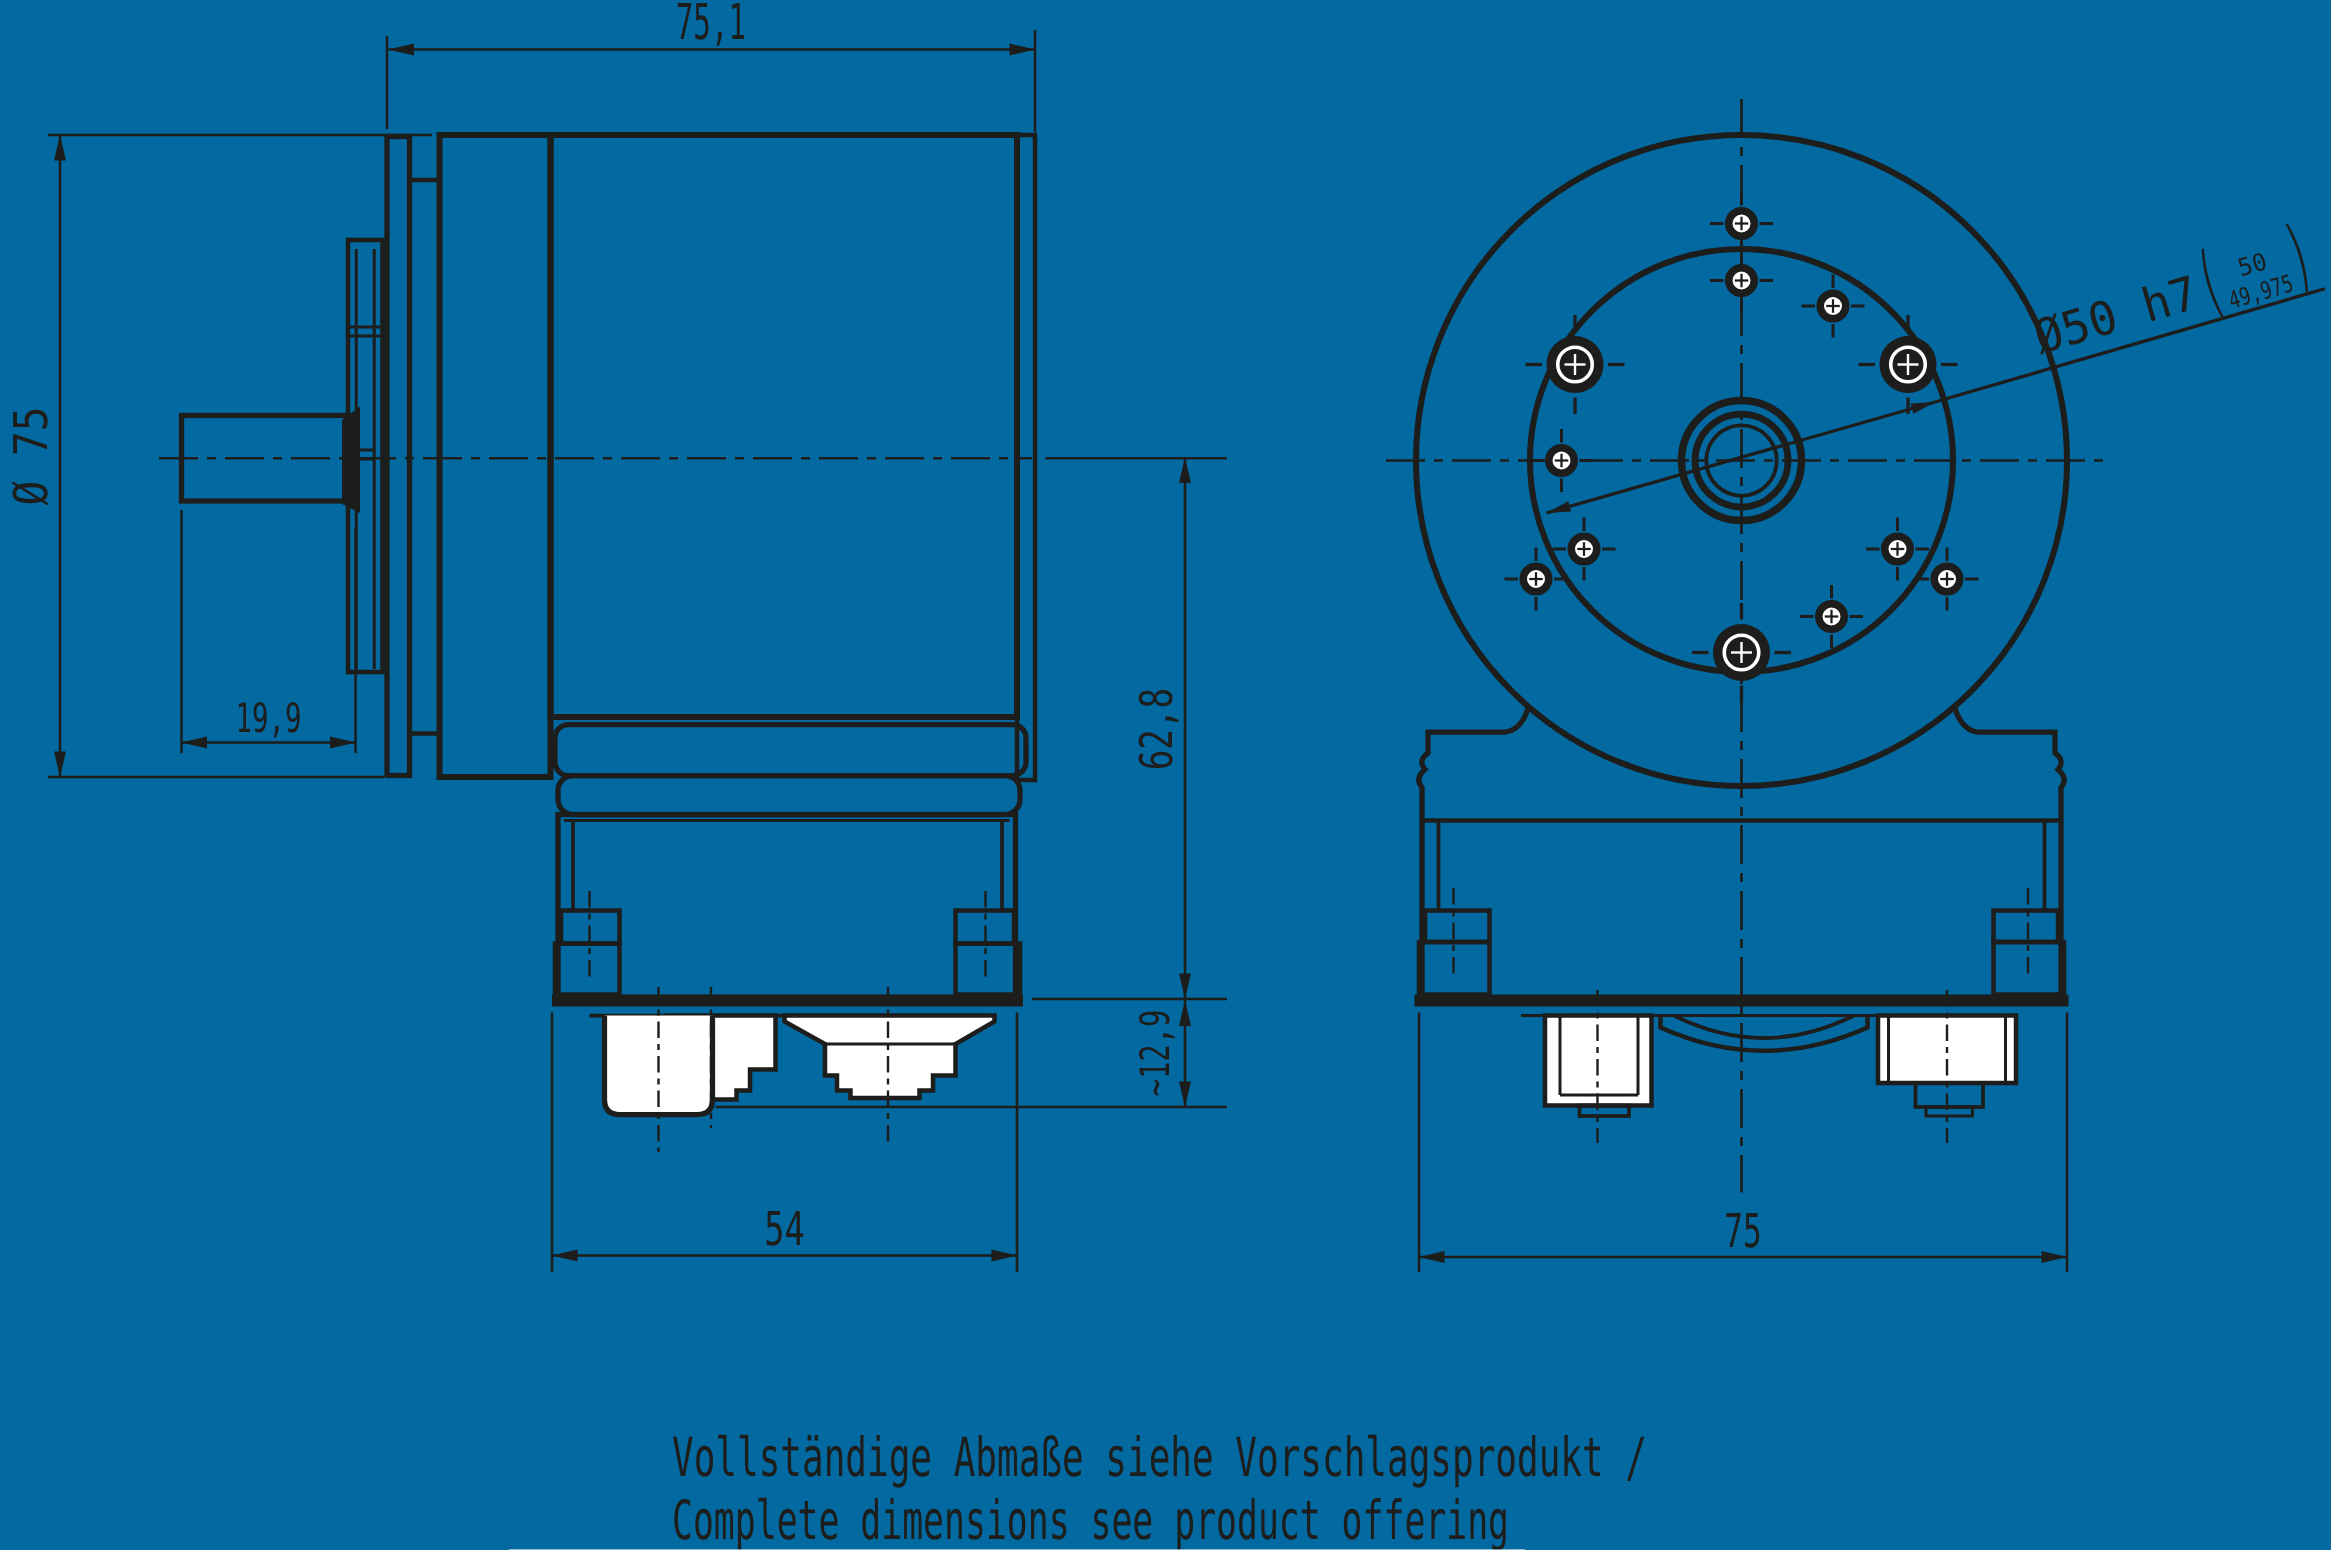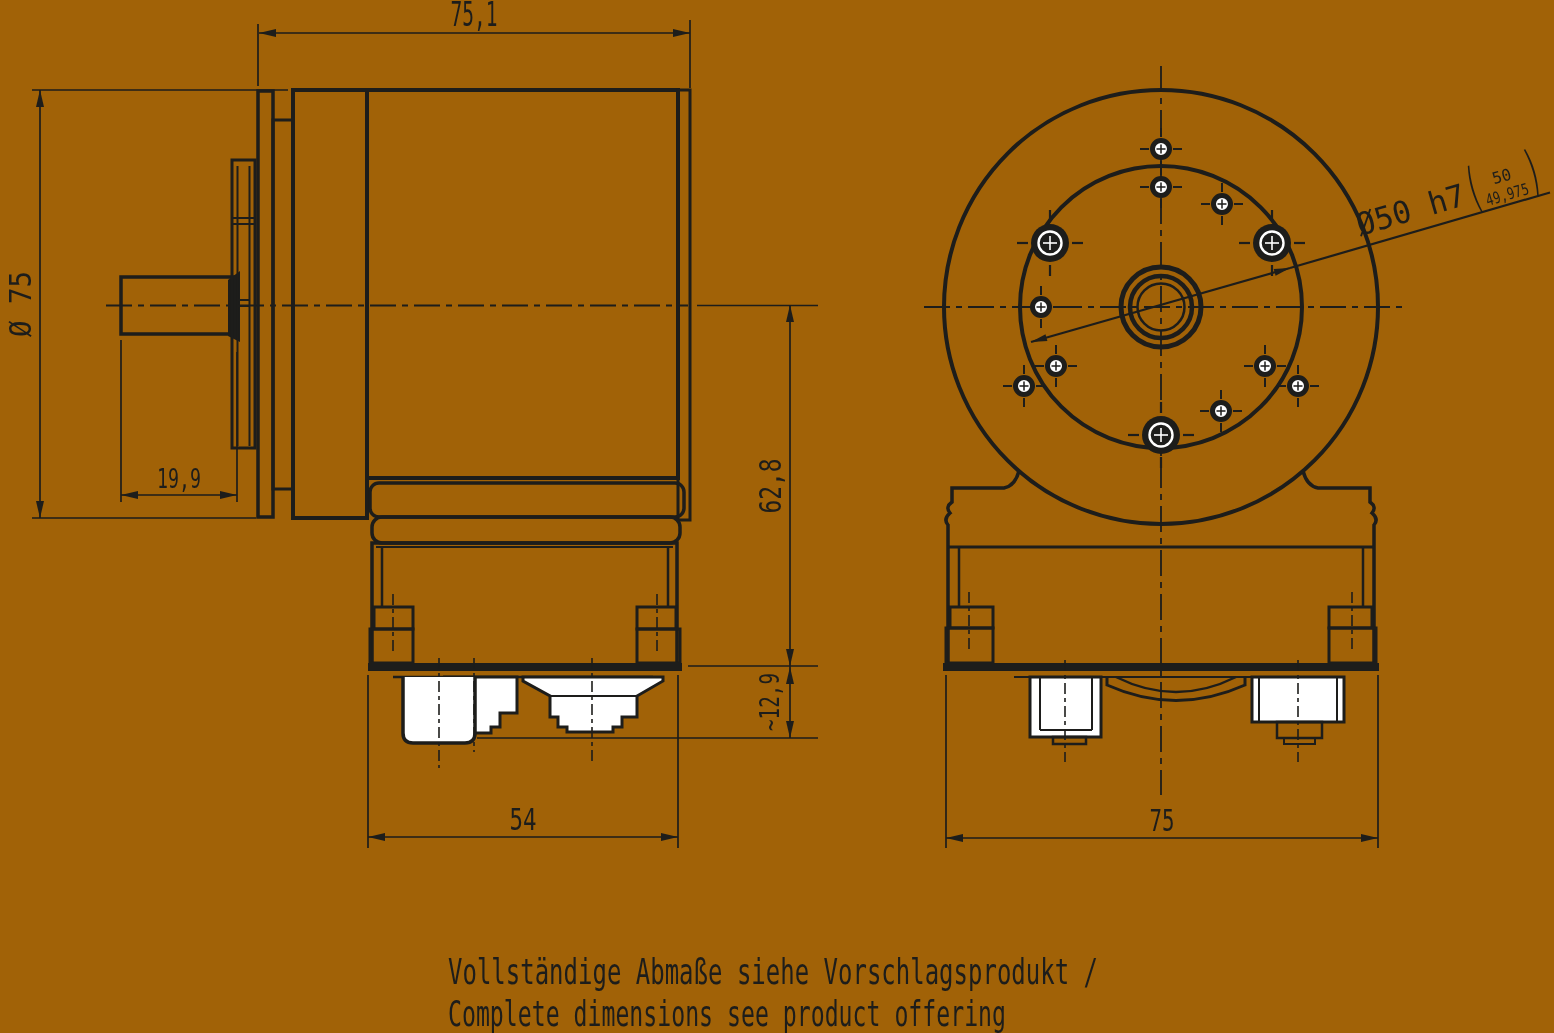--- a/index.html
+++ b/index.html
@@ -1,16 +1,16 @@
 <!DOCTYPE html>
 <html><head>
 <meta charset="utf-8">
 <style>
   html,body{margin:0;padding:0;background:#fff;}
-  #canvas{position:relative;width:1554px;height:1033px;background:#a16207;overflow:hidden;
+  #canvas{position:relative;width:1554px;height:1033px;background:#0369a1;overflow:hidden;
           font-family:"DejaVu Sans Mono", monospace;text-align:center;}
   svg{position:absolute;left:0;top:0;}
   .o4{fill:none;stroke:#1d1d1b;stroke-width:4;}
   .o35{fill:none;stroke:#1d1d1b;stroke-width:3.5;}
   .o3{fill:none;stroke:#1d1d1b;stroke-width:3;}
   .o25{fill:none;stroke:#1d1d1b;stroke-width:2.5;}
   .o2{fill:none;stroke:#1d1d1b;stroke-width:2;}
   .wf{fill:#ffffff;stroke:#1d1d1b;stroke-width:3;}
   .wf35{fill:#ffffff;stroke:#1d1d1b;stroke-width:3.5;}
   .dim{fill:none;stroke:#1d1d1b;stroke-width:1.7;}

